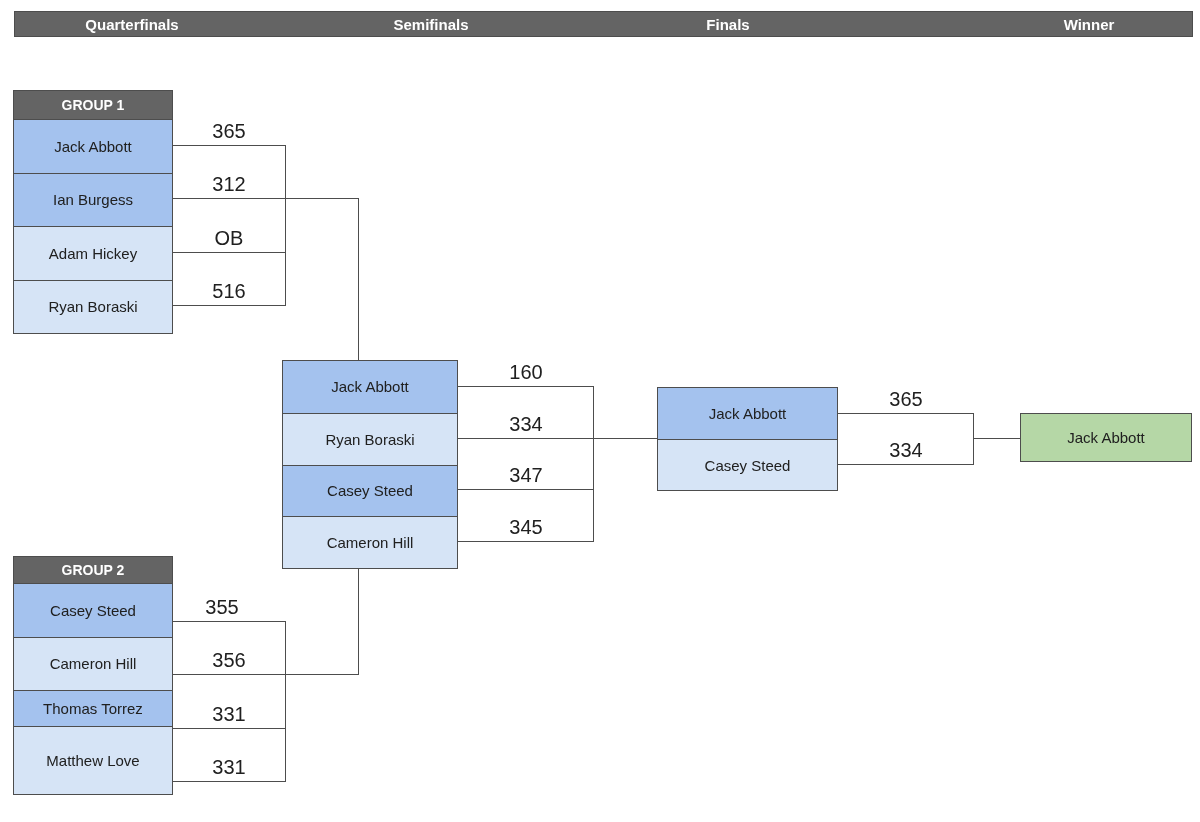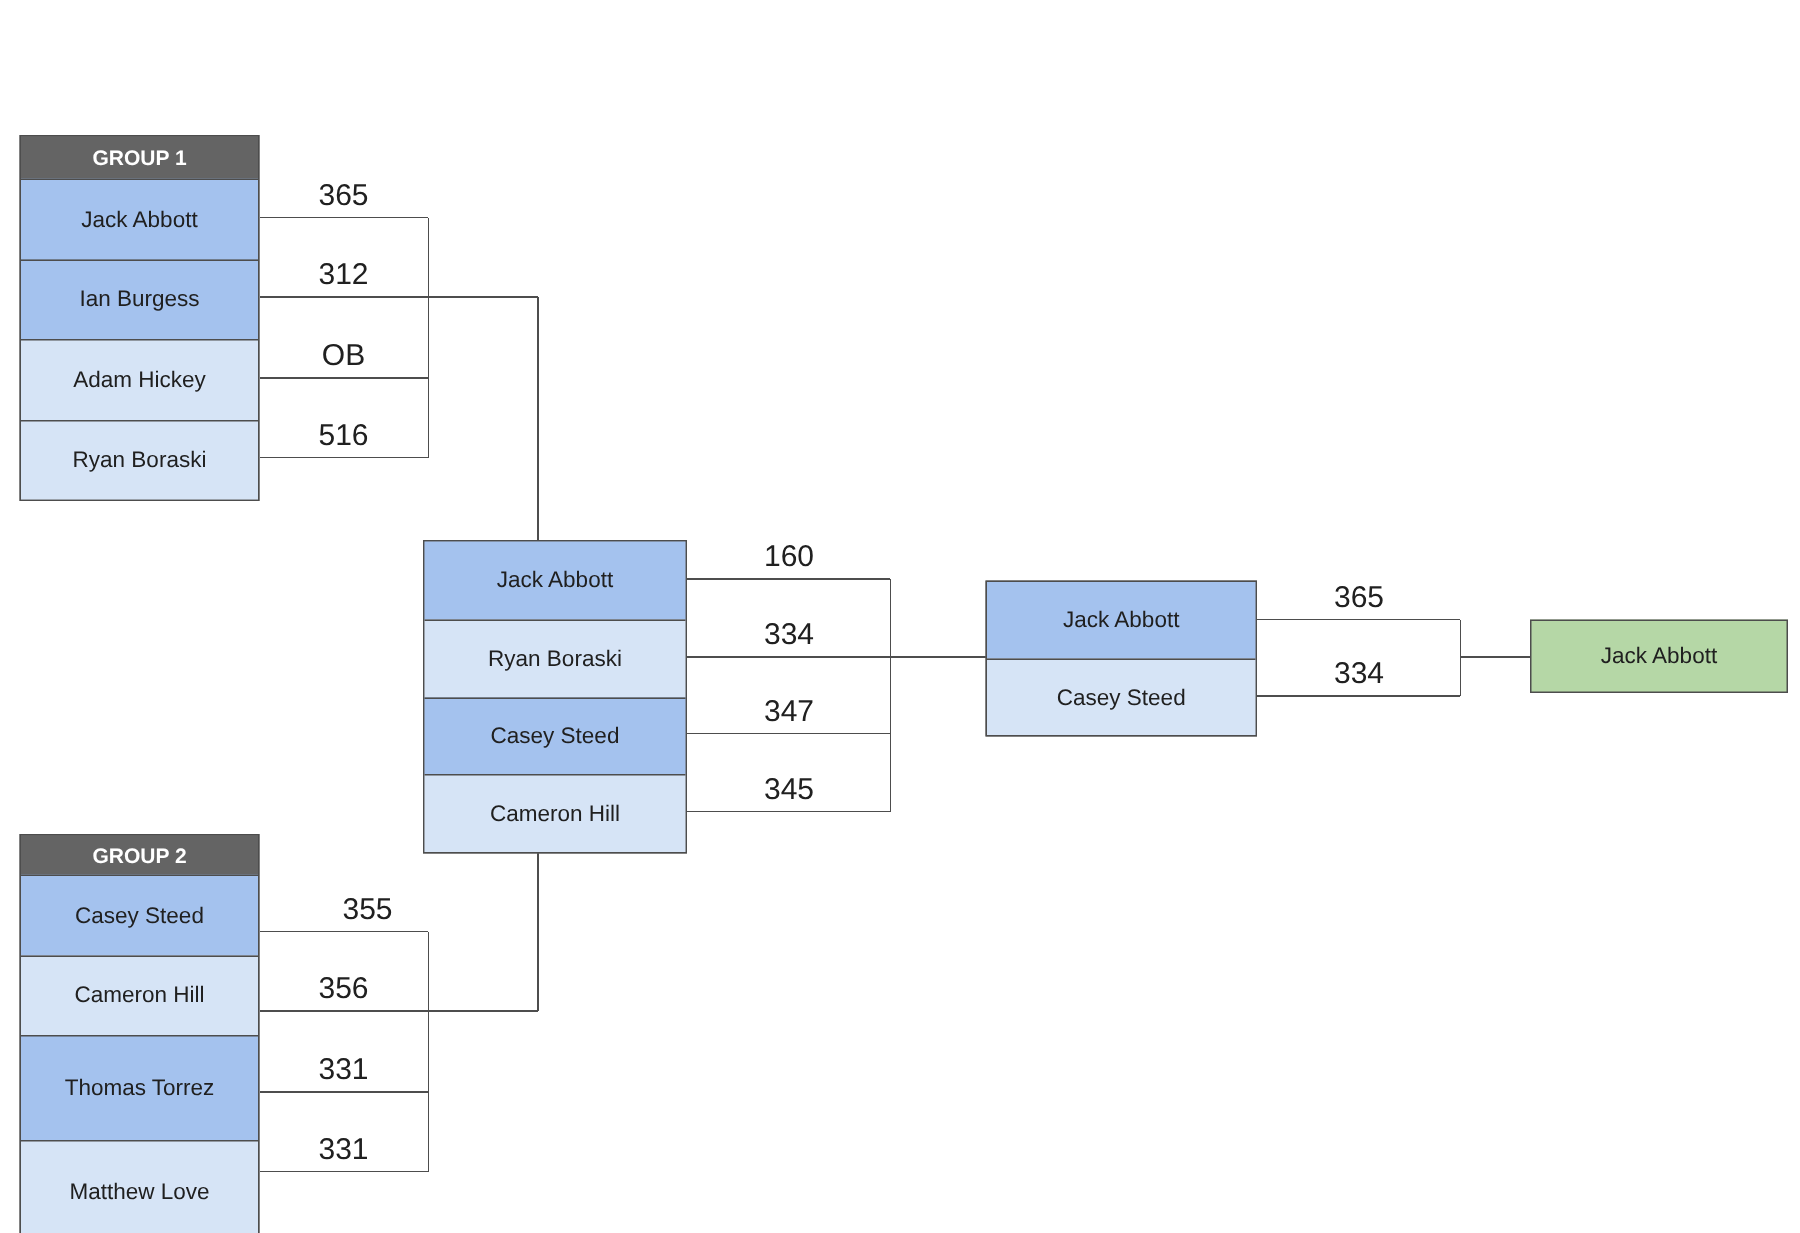--- a/index.html
+++ b/index.html
@@ -44,21 +44,21 @@
     color: var(--header-text);
     font-size: 15px;
     font-weight: bold;
     white-space: nowrap;
   }
 
   .bracket-box {
     position: absolute;
     border: 1px solid var(--border);
     box-sizing: border-box;
-    background: #737373;
+    background: #7dd3fc;
   }
   .group-header {
     background: var(--header-bg);
     color: var(--header-text);
     font-size: 14px;
     font-weight: bold;
     display: flex;
     align-items: center;
     justify-content: center;
     box-sizing: border-box;
@@ -121,43 +121,49 @@
     <line x1="458" y1="489" x2="593.5" y2="489"></line>
     <line x1="458" y1="541" x2="593.5" y2="541"></line>
     <line x1="593.5" y1="386" x2="593.5" y2="541"></line>
 
     <line x1="838" y1="413" x2="973.5" y2="413"></line>
     <line x1="838" y1="464" x2="973.5" y2="464"></line>
     <line x1="973.5" y1="413" x2="973.5" y2="464"></line>
     <line x1="973.5" y1="438" x2="1020" y2="438"></line>
   </svg>
 
+  <div class="round-bar">
+    <div class="round-label" style="left:117px">Quarterfinals</div>
+    <div class="round-label" style="left:416px">Semifinals</div>
+    <div class="round-label" style="left:713px">Finals</div>
+    <div class="round-label" style="left:1074px">Winner</div>
+  </div>
 
   <div class="bracket-box" style="left:13px; top:90px; width:160px;">
     <div class="group-header" style="height:28px">GROUP 1</div>
     <div class="row dark" style="height:53.5px">Jack Abbott</div>
     <div class="row dark" style="height:53.5px">Ian Burgess</div>
     <div class="row light" style="height:53.5px">Adam Hickey</div>
     <div class="row light" style="height:53.5px">Ryan Boraski</div>
   </div>
 
   <div class="score" style="left:229px; top:131px">365</div>
   <div class="score" style="left:229px; top:184px">312</div>
   <div class="score" style="left:229px; top:238px">OB</div>
   <div class="score" style="left:229px; top:291px">516</div>
 
   <div class="bracket-box" style="left:13px; top:556px; width:160px;text-align:right;">
     <div class="group-header" style="height:26px">GROUP 2</div>
     <div class="row dark" style="height:53.5px">Casey Steed</div>
     <div class="row light" style="height:53.5px">Cameron Hill</div>
-    <div class="row dark" style="height:70px">Thomas Torrez</div>
+    <div class="row dark" style="height:36px">Thomas Torrez</div>
     <div class="row light" style="height:68px">Matthew Love</div>
   </div>
 
-  <div class="score" style="left:245px; top:607px">355</div>
+  <div class="score" style="left:222px; top:607px">355</div>
   <div class="score" style="left:229px; top:660px">356</div>
   <div class="score" style="left:229px; top:714px">331</div>
   <div class="score" style="left:229px; top:767px">331</div>
 
   <div class="bracket-box" style="left:282px; top:360px; width:176px;">
     <div class="row dark" style="height:51.75px">Jack Abbott</div>
     <div class="row light" style="height:51.75px">Ryan Boraski</div>
     <div class="row dark" style="height:51.75px">Casey Steed</div>
     <div class="row light" style="height:51.75px">Cameron Hill</div>
   </div>

